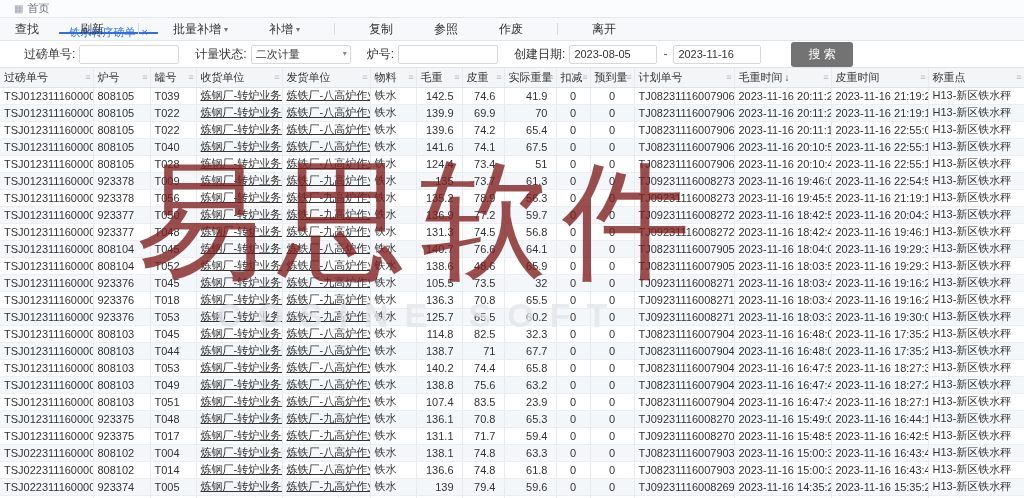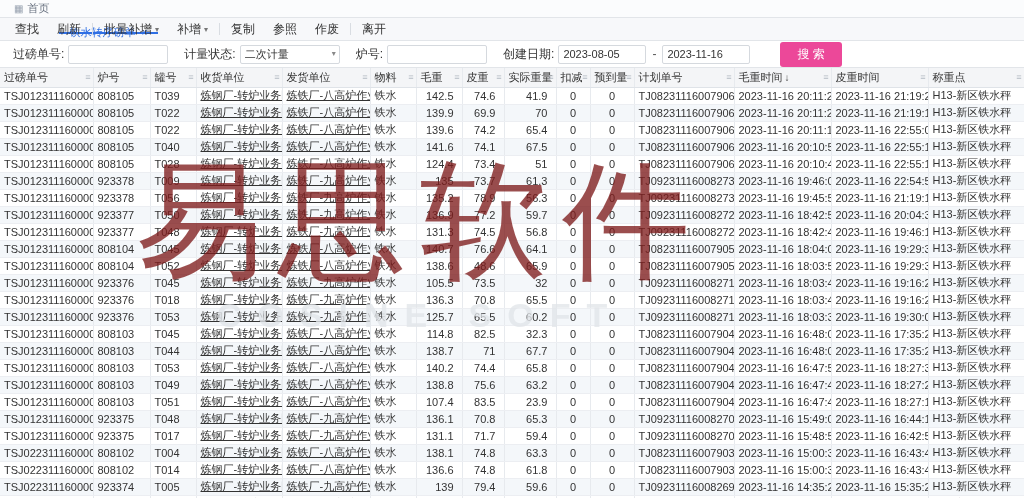--- a/index.html
+++ b/index.html
@@ -9,38 +9,38 @@
   
   .tabbar { height:18px; display:flex; align-items:stretch; background:#fbfcfd;
     border-bottom:1px solid #e2e5e9; font-size:11px; padding-left:4px; }
   .tab { display:flex; align-items:center; gap:4px; padding:0 10px; color:#6b7482; cursor:pointer; }
   .tab .t-icon { color:#98a2b0; font-size:10px; }
   .tab.active { color:#2f6fe4; background:#fff; border-bottom:2px solid #2f6fe4;margin-top:32px; }
   .tab.active .close { color:#2f6fe4; font-size:11px; margin-left:2px; }
 
   
   .toolbar { height:23px; display:flex; align-items:center; background:#f7f8fa;
-    border-bottom:1px solid #e2e5e9; font-size:12px; padding-left:6px; }
+    border-bottom:1px solid #e2e5e9; font-size:12px; padding-left:6px;gap:23px; }
   .tool-btn { display:flex; align-items:center; gap:3px; padding:0 9px; height:100%;
     cursor:pointer; color:#333; white-space:nowrap; }
   .tool-btn .caret { font-size:8px; color:#777; }
   .tb-sep { width:1px; height:12px; background:#d9dde2; margin:0 2px; }
 
   
   .filterbar { height:27px; display:flex; align-items:center; font-size:12px;
-    border-bottom:1px solid #e2e5e9; padding-left:13px; background:#fff; }
+    border-bottom:1px solid #e2e5e9; padding-left:24px; background:#fff; }
   .filterbar label { margin-right:4px; white-space:nowrap; }
   .filterbar .grp { display:flex; align-items:center; margin-right:16px; }
   .f-input { height:19px; width:100px; border:1px solid #d5d9de; border-radius:2px;
     font-size:11px; padding:0 4px; color:#333; font-family:"Liberation Sans",sans-serif; outline:none; }
   .sel-wrap { position:relative; display:inline-block; }
   .sel-wrap .sel-caret { position:absolute; right:4px; top:4px; font-size:8px; color:#888; pointer-events:none; }
   .f-date { width:88px; }
   .date-sep { margin:0 6px; color:#555; }
-  .search-btn { background:#ec4899; color:#fff; border:none; border-radius:3px;
+  .search-btn { background:#737373; color:#fff; border:none; border-radius:3px;
     font-size:12px; padding:4px 17px; margin-left:14px; cursor:pointer;
     font-family:"Liberation Sans",sans-serif; }
 
   
   .table-wrap { position:relative; height:430px; overflow:hidden; }
   table { width:1024px; border-collapse:collapse; table-layout:fixed; }
   th, td { border-right:1px solid #e7eaee; border-bottom:1px solid #eceef2;
     white-space:nowrap; overflow:hidden; text-overflow:clip; font-size:11px; padding:0 4px; }
   thead th { background:#f4f5f7; height:19px; font-weight:normal; text-align:left;
     position:relative; border-bottom:1px solid #dfe3e8; cursor:pointer; }

